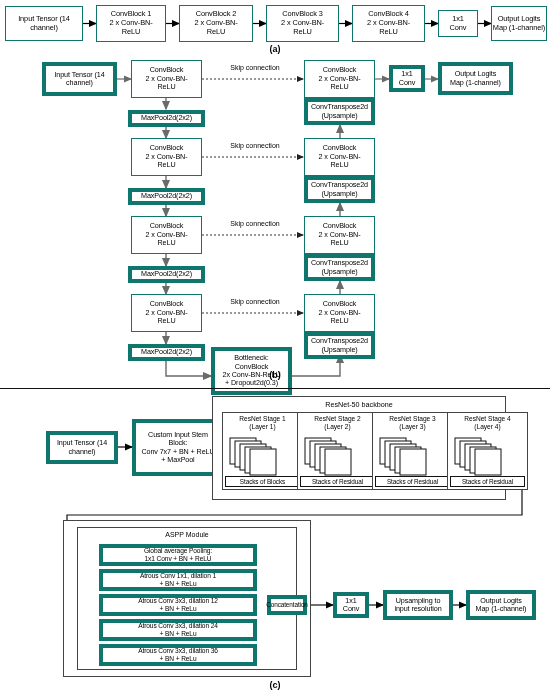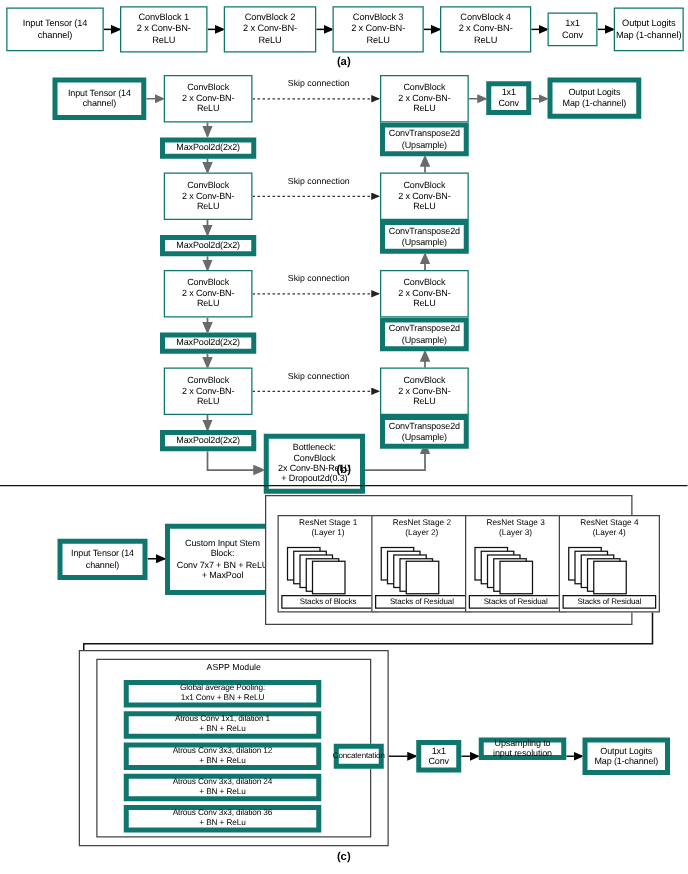--- a/index.html
+++ b/index.html
@@ -221,20 +221,21 @@
     </svg>
 
     <div class="box" style="left:46px;top:39px;width:72px;height:33px;font-size:7.2px;">Input Tensor (14
 channel)</div>
     <div class="box" style="left:132px;top:27px;width:92px;height:57px;font-size:7.2px;text-align:center;">Custom Input Stem
 Block:
 Conv 7x7 + BN + ReLU
 + MaxPool</div>
 
     <div class="group" style="left:212px;top:4px;width:294px;height:104px;"></div>
+    <div class="group-title" style="left:212px;top:8px;width:294px;font-size:7.2px;">ResNet-50 backbone</div>
 
     <div class="group" style="left:222px;top:20px;width:81px;height:78px;"></div>
     <div class="lbl" style="left:222px;top:23px;width:81px;font-size:6.6px;line-height:1.25;white-space:pre-line;">ResNet Stage 1
 (Layer 1)</div>
     <svg class="stack" style="left:228px;top:44px;" width="70" height="40">
       <g fill="#fff" stroke="#111" stroke-width="1">
         <rect x="2" y="2" width="26" height="26"></rect>
         <rect x="7" y="5" width="26" height="26"></rect>
         <rect x="12" y="8" width="26" height="26"></rect>
         <rect x="17" y="11" width="26" height="26"></rect>
@@ -297,21 +298,21 @@
 + BN + ReLu</div>
     <div class="box" style="left:99px;top:227px;width:158px;height:22px;font-size:6.6px;">Atrous Conv 3x3, dilation 24
 + BN + ReLu</div>
     <div class="box" style="left:99px;top:252px;width:158px;height:22px;font-size:6.6px;">Atrous Conv 3x3, dilation 36
 + BN + ReLu</div>
 
     <div class="box" style="left:267px;top:203px;width:40px;height:20px;font-size:6.4px;">Concatentation</div>
 
     <div class="box" style="left:333px;top:200px;width:36px;height:26px;font-size:7.2px;">1x1
 Conv</div>
-    <div class="box" style="left:383px;top:198px;width:70px;height:18px;font-size:7.2px;">Upsampling to
+    <div class="box" style="left:383px;top:198px;width:70px;height:30px;font-size:7.2px;">Upsampling to
 input resolution</div>
     <div class="box" style="left:466px;top:198px;width:70px;height:30px;font-size:7.2px;">Output Logits
 Map (1-channel)</div>
 
     <div class="panel-caption" style="left:0;top:288px;font-size:9px;">(c)</div>
   </div>
 
 </div>
 
 </body></html>

